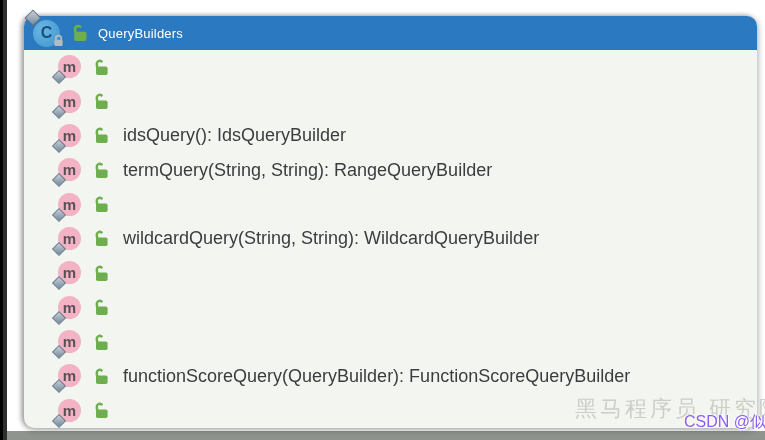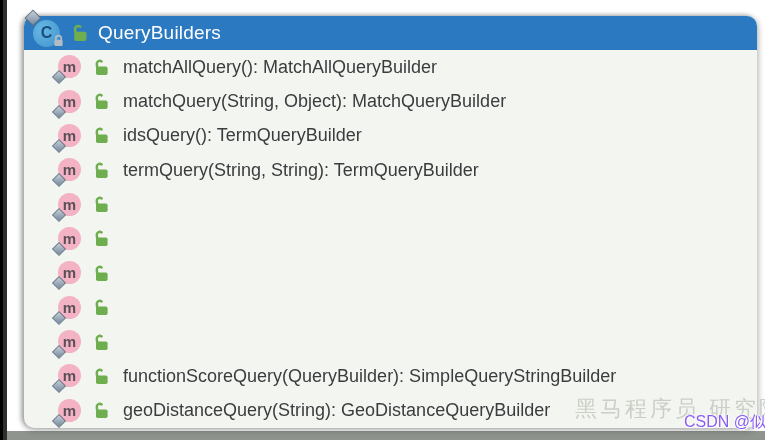--- a/index.html
+++ b/index.html
@@ -19,21 +19,21 @@
   .panel{
     position:absolute;left:24px;top:16px;width:733px;height:412px;
     background:#f3f6f0;border-radius:10px;
     box-shadow:-3px -1px 4px rgba(45,45,45,.35), 0 3px 6px rgba(0,0,0,.22), 3px 0 5px rgba(0,0,0,.10);
   }
   .header{
     position:absolute;left:0;top:0;right:0;height:34px;
     background:#2b7ac1;border-radius:10px 10px 0 0;
     display:flex;align-items:center;gap:9px;padding-left:9px;box-sizing:border-box;
   }
-  .title{color:#ffffff;font-size:19px;font-weight:500;letter-spacing:.2px;}
+  .title{color:#ffffff;font-size:13px;font-weight:500;letter-spacing:.2px;}
 
   
   .class-icon{position:relative;width:27px;height:27px;flex:0 0 auto;}
   .class-circle{
     width:27px;height:27px;border-radius:50%;
     background:radial-gradient(circle at 35% 35%, #6ab7e3, #3e93cd);
     color:#15507e;font-weight:bold;font-size:16px;
     display:flex;align-items:center;justify-content:center;
   }
   .diamond{
@@ -101,154 +101,152 @@
     <span class="m-icon">
       <span class="m-circle">m</span>
       <span class="diamond"></span>
     </span>
     <span class="lockwrap">
       <svg width="19" height="19" viewBox="0 0 19 19">
         <path d="M6.2 9 V5.8 C6.2 3.2 9.4 1.9 11.4 3.7" fill="none" stroke="#6fae4e" stroke-width="2.5" stroke-linecap="round" transform="rotate(-8 9 9)"></path>
         <rect x="5" y="8.4" width="11.6" height="8.6" rx="1.8" fill="#6fae4e"></rect>
       </svg>
     </span>
-    <span class="sig">matchAllQuery(): MatchAllQueryBuilder</span>
-  </div>
-
-  <div class="row">
-    <span class="m-icon">
-      <span class="m-circle">m</span>
-      <span class="diamond"></span>
-    </span>
-    <span class="lockwrap">
-      <svg width="19" height="19" viewBox="0 0 19 19">
-        <path d="M6.2 9 V5.8 C6.2 3.2 9.4 1.9 11.4 3.7" fill="none" stroke="#6fae4e" stroke-width="2.5" stroke-linecap="round" transform="rotate(-8 9 9)"></path>
-        <rect x="5" y="8.4" width="11.6" height="8.6" rx="1.8" fill="#6fae4e"></rect>
-      </svg>
-    </span>
-    <span class="sig">matchQuery(String, Object): MatchQueryBuilder</span>
-  </div>
-
-  <div class="row">
-    <span class="m-icon">
-      <span class="m-circle">m</span>
-      <span class="diamond"></span>
-    </span>
-    <span class="lockwrap">
-      <svg width="19" height="19" viewBox="0 0 19 19">
-        <path d="M6.2 9 V5.8 C6.2 3.2 9.4 1.9 11.4 3.7" fill="none" stroke="#6fae4e" stroke-width="2.5" stroke-linecap="round" transform="rotate(-8 9 9)"></path>
-        <rect x="5" y="8.4" width="11.6" height="8.6" rx="1.8" fill="#6fae4e"></rect>
-      </svg>
-    </span>
-    <span class="sig">idsQuery(): TermQueryBuilder</span>
-  </div>
-
-  <div class="row">
-    <span class="m-icon">
-      <span class="m-circle">m</span>
-      <span class="diamond"></span>
-    </span>
-    <span class="lockwrap">
-      <svg width="19" height="19" viewBox="0 0 19 19">
-        <path d="M6.2 9 V5.8 C6.2 3.2 9.4 1.9 11.4 3.7" fill="none" stroke="#6fae4e" stroke-width="2.5" stroke-linecap="round" transform="rotate(-8 9 9)"></path>
-        <rect x="5" y="8.4" width="11.6" height="8.6" rx="1.8" fill="#6fae4e"></rect>
-      </svg>
-    </span>
-    <span class="sig">termQuery(String, String): TermQueryBuilder</span>
-  </div>
-
-  <div class="row">
-    <span class="m-icon">
-      <span class="m-circle">m</span>
-      <span class="diamond"></span>
-    </span>
-    <span class="lockwrap">
-      <svg width="19" height="19" viewBox="0 0 19 19">
-        <path d="M6.2 9 V5.8 C6.2 3.2 9.4 1.9 11.4 3.7" fill="none" stroke="#6fae4e" stroke-width="2.5" stroke-linecap="round" transform="rotate(-8 9 9)"></path>
-        <rect x="5" y="8.4" width="11.6" height="8.6" rx="1.8" fill="#6fae4e"></rect>
-      </svg>
-    </span>
-  </div>
-
-  <div class="row">
-    <span class="m-icon">
-      <span class="m-circle">m</span>
-      <span class="diamond"></span>
-    </span>
-    <span class="lockwrap">
-      <svg width="19" height="19" viewBox="0 0 19 19">
-        <path d="M6.2 9 V5.8 C6.2 3.2 9.4 1.9 11.4 3.7" fill="none" stroke="#6fae4e" stroke-width="2.5" stroke-linecap="round" transform="rotate(-8 9 9)"></path>
-        <rect x="5" y="8.4" width="11.6" height="8.6" rx="1.8" fill="#6fae4e"></rect>
-      </svg>
-    </span>
-  </div>
-
-  <div class="row">
-    <span class="m-icon">
-      <span class="m-circle">m</span>
-      <span class="diamond"></span>
-    </span>
-    <span class="lockwrap">
-      <svg width="19" height="19" viewBox="0 0 19 19">
-        <path d="M6.2 9 V5.8 C6.2 3.2 9.4 1.9 11.4 3.7" fill="none" stroke="#6fae4e" stroke-width="2.5" stroke-linecap="round" transform="rotate(-8 9 9)"></path>
-        <rect x="5" y="8.4" width="11.6" height="8.6" rx="1.8" fill="#6fae4e"></rect>
-      </svg>
-    </span>
-  </div>
-
-  <div class="row">
-    <span class="m-icon">
-      <span class="m-circle">m</span>
-      <span class="diamond"></span>
-    </span>
-    <span class="lockwrap">
-      <svg width="19" height="19" viewBox="0 0 19 19">
-        <path d="M6.2 9 V5.8 C6.2 3.2 9.4 1.9 11.4 3.7" fill="none" stroke="#6fae4e" stroke-width="2.5" stroke-linecap="round" transform="rotate(-8 9 9)"></path>
-        <rect x="5" y="8.4" width="11.6" height="8.6" rx="1.8" fill="#6fae4e"></rect>
-      </svg>
-    </span>
-  </div>
-
-  <div class="row">
-    <span class="m-icon">
-      <span class="m-circle">m</span>
-      <span class="diamond"></span>
-    </span>
-    <span class="lockwrap">
-      <svg width="19" height="19" viewBox="0 0 19 19">
-        <path d="M6.2 9 V5.8 C6.2 3.2 9.4 1.9 11.4 3.7" fill="none" stroke="#6fae4e" stroke-width="2.5" stroke-linecap="round" transform="rotate(-8 9 9)"></path>
-        <rect x="5" y="8.4" width="11.6" height="8.6" rx="1.8" fill="#6fae4e"></rect>
-      </svg>
-    </span>
-  </div>
-
-  <div class="row">
-    <span class="m-icon">
-      <span class="m-circle">m</span>
-      <span class="diamond"></span>
-    </span>
-    <span class="lockwrap">
-      <svg width="19" height="19" viewBox="0 0 19 19">
-        <path d="M6.2 9 V5.8 C6.2 3.2 9.4 1.9 11.4 3.7" fill="none" stroke="#6fae4e" stroke-width="2.5" stroke-linecap="round" transform="rotate(-8 9 9)"></path>
-        <rect x="5" y="8.4" width="11.6" height="8.6" rx="1.8" fill="#6fae4e"></rect>
-      </svg>
-    </span>
-    <span class="sig">functionScoreQuery(QueryBuilder): SimpleQueryStringBuilder</span>
-  </div>
-
-  <div class="row">
-    <span class="m-icon">
-      <span class="m-circle">m</span>
-      <span class="diamond"></span>
-    </span>
-    <span class="lockwrap">
-      <svg width="19" height="19" viewBox="0 0 19 19">
-        <path d="M6.2 9 V5.8 C6.2 3.2 9.4 1.9 11.4 3.7" fill="none" stroke="#6fae4e" stroke-width="2.5" stroke-linecap="round" transform="rotate(-8 9 9)"></path>
-        <rect x="5" y="8.4" width="11.6" height="8.6" rx="1.8" fill="#6fae4e"></rect>
-      </svg>
-    </span>
-    <span class="sig">geoDistanceQuery(String): GeoDistanceQueryBuilder</span>
+  </div>
+
+  <div class="row">
+    <span class="m-icon">
+      <span class="m-circle">m</span>
+      <span class="diamond"></span>
+    </span>
+    <span class="lockwrap">
+      <svg width="19" height="19" viewBox="0 0 19 19">
+        <path d="M6.2 9 V5.8 C6.2 3.2 9.4 1.9 11.4 3.7" fill="none" stroke="#6fae4e" stroke-width="2.5" stroke-linecap="round" transform="rotate(-8 9 9)"></path>
+        <rect x="5" y="8.4" width="11.6" height="8.6" rx="1.8" fill="#6fae4e"></rect>
+      </svg>
+    </span>
+  </div>
+
+  <div class="row">
+    <span class="m-icon">
+      <span class="m-circle">m</span>
+      <span class="diamond"></span>
+    </span>
+    <span class="lockwrap">
+      <svg width="19" height="19" viewBox="0 0 19 19">
+        <path d="M6.2 9 V5.8 C6.2 3.2 9.4 1.9 11.4 3.7" fill="none" stroke="#6fae4e" stroke-width="2.5" stroke-linecap="round" transform="rotate(-8 9 9)"></path>
+        <rect x="5" y="8.4" width="11.6" height="8.6" rx="1.8" fill="#6fae4e"></rect>
+      </svg>
+    </span>
+    <span class="sig">idsQuery(): IdsQueryBuilder</span>
+  </div>
+
+  <div class="row">
+    <span class="m-icon">
+      <span class="m-circle">m</span>
+      <span class="diamond"></span>
+    </span>
+    <span class="lockwrap">
+      <svg width="19" height="19" viewBox="0 0 19 19">
+        <path d="M6.2 9 V5.8 C6.2 3.2 9.4 1.9 11.4 3.7" fill="none" stroke="#6fae4e" stroke-width="2.5" stroke-linecap="round" transform="rotate(-8 9 9)"></path>
+        <rect x="5" y="8.4" width="11.6" height="8.6" rx="1.8" fill="#6fae4e"></rect>
+      </svg>
+    </span>
+    <span class="sig">termQuery(String, String): RangeQueryBuilder</span>
+  </div>
+
+  <div class="row">
+    <span class="m-icon">
+      <span class="m-circle">m</span>
+      <span class="diamond"></span>
+    </span>
+    <span class="lockwrap">
+      <svg width="19" height="19" viewBox="0 0 19 19">
+        <path d="M6.2 9 V5.8 C6.2 3.2 9.4 1.9 11.4 3.7" fill="none" stroke="#6fae4e" stroke-width="2.5" stroke-linecap="round" transform="rotate(-8 9 9)"></path>
+        <rect x="5" y="8.4" width="11.6" height="8.6" rx="1.8" fill="#6fae4e"></rect>
+      </svg>
+    </span>
+  </div>
+
+  <div class="row">
+    <span class="m-icon">
+      <span class="m-circle">m</span>
+      <span class="diamond"></span>
+    </span>
+    <span class="lockwrap">
+      <svg width="19" height="19" viewBox="0 0 19 19">
+        <path d="M6.2 9 V5.8 C6.2 3.2 9.4 1.9 11.4 3.7" fill="none" stroke="#6fae4e" stroke-width="2.5" stroke-linecap="round" transform="rotate(-8 9 9)"></path>
+        <rect x="5" y="8.4" width="11.6" height="8.6" rx="1.8" fill="#6fae4e"></rect>
+      </svg>
+    </span>
+    <span class="sig">wildcardQuery(String, String): WildcardQueryBuilder</span>
+  </div>
+
+  <div class="row">
+    <span class="m-icon">
+      <span class="m-circle">m</span>
+      <span class="diamond"></span>
+    </span>
+    <span class="lockwrap">
+      <svg width="19" height="19" viewBox="0 0 19 19">
+        <path d="M6.2 9 V5.8 C6.2 3.2 9.4 1.9 11.4 3.7" fill="none" stroke="#6fae4e" stroke-width="2.5" stroke-linecap="round" transform="rotate(-8 9 9)"></path>
+        <rect x="5" y="8.4" width="11.6" height="8.6" rx="1.8" fill="#6fae4e"></rect>
+      </svg>
+    </span>
+  </div>
+
+  <div class="row">
+    <span class="m-icon">
+      <span class="m-circle">m</span>
+      <span class="diamond"></span>
+    </span>
+    <span class="lockwrap">
+      <svg width="19" height="19" viewBox="0 0 19 19">
+        <path d="M6.2 9 V5.8 C6.2 3.2 9.4 1.9 11.4 3.7" fill="none" stroke="#6fae4e" stroke-width="2.5" stroke-linecap="round" transform="rotate(-8 9 9)"></path>
+        <rect x="5" y="8.4" width="11.6" height="8.6" rx="1.8" fill="#6fae4e"></rect>
+      </svg>
+    </span>
+  </div>
+
+  <div class="row">
+    <span class="m-icon">
+      <span class="m-circle">m</span>
+      <span class="diamond"></span>
+    </span>
+    <span class="lockwrap">
+      <svg width="19" height="19" viewBox="0 0 19 19">
+        <path d="M6.2 9 V5.8 C6.2 3.2 9.4 1.9 11.4 3.7" fill="none" stroke="#6fae4e" stroke-width="2.5" stroke-linecap="round" transform="rotate(-8 9 9)"></path>
+        <rect x="5" y="8.4" width="11.6" height="8.6" rx="1.8" fill="#6fae4e"></rect>
+      </svg>
+    </span>
+  </div>
+
+  <div class="row">
+    <span class="m-icon">
+      <span class="m-circle">m</span>
+      <span class="diamond"></span>
+    </span>
+    <span class="lockwrap">
+      <svg width="19" height="19" viewBox="0 0 19 19">
+        <path d="M6.2 9 V5.8 C6.2 3.2 9.4 1.9 11.4 3.7" fill="none" stroke="#6fae4e" stroke-width="2.5" stroke-linecap="round" transform="rotate(-8 9 9)"></path>
+        <rect x="5" y="8.4" width="11.6" height="8.6" rx="1.8" fill="#6fae4e"></rect>
+      </svg>
+    </span>
+    <span class="sig">functionScoreQuery(QueryBuilder): FunctionScoreQueryBuilder</span>
+  </div>
+
+  <div class="row">
+    <span class="m-icon">
+      <span class="m-circle">m</span>
+      <span class="diamond"></span>
+    </span>
+    <span class="lockwrap">
+      <svg width="19" height="19" viewBox="0 0 19 19">
+        <path d="M6.2 9 V5.8 C6.2 3.2 9.4 1.9 11.4 3.7" fill="none" stroke="#6fae4e" stroke-width="2.5" stroke-linecap="round" transform="rotate(-8 9 9)"></path>
+        <rect x="5" y="8.4" width="11.6" height="8.6" rx="1.8" fill="#6fae4e"></rect>
+      </svg>
+    </span>
   </div>
 </div>
 </div>
 
 <div class="wm-gray">黑马程序员 研究院</div>
 <div class="wm-red">CSDN @似未</div>
 
 </body></html>

